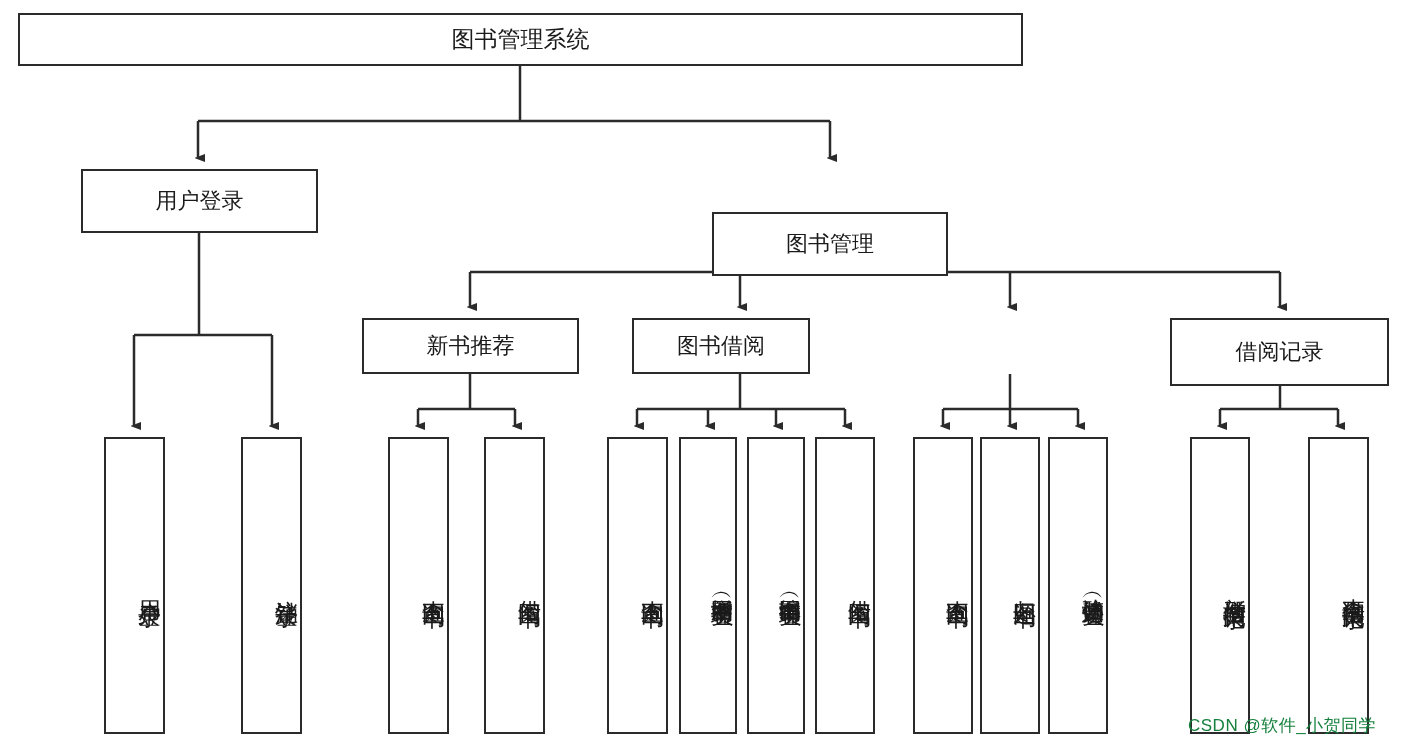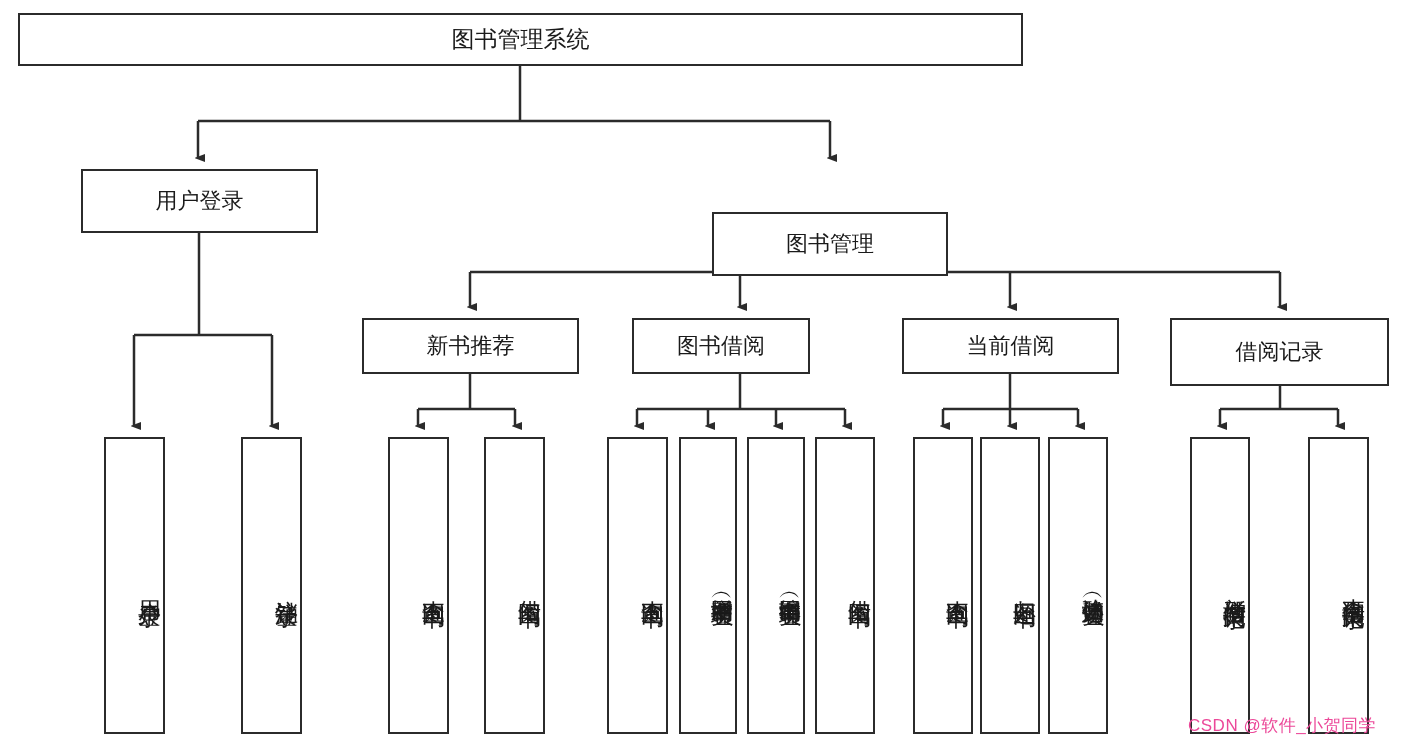--- a/index.html
+++ b/index.html
@@ -58,21 +58,21 @@
     letter-spacing: 1px;
   }
   #root-node {
     font-size: 23px;
   }
   .watermark {
     position: absolute;
     left: 1188px;
     top: 714px;
     font-size: 17px;
-    color: #ec4899;
+    color: #15803d;
     white-space: nowrap;
     letter-spacing: 0.5px;
     font-family: "Liberation Sans", "DejaVu Sans", sans-serif;
   }
 </style>
 </head>
 <body>
 
 <div id="diagram-root">
 
@@ -126,21 +126,20 @@
     </g>
   </svg>
 
   <div class="node horizontal" id="root-node" style="left:18px; top:13px; width:1005px; height:53px;">图书管理系统</div>
 
   <div class="node horizontal" style="left:81px; top:169px; width:237px; height:64px;">用户登录</div>
   <div class="node horizontal" style="left:712px; top:169px; width:236px; height:64px;margin-top:43px;">图书管理</div>
 
   <div class="node horizontal" style="left:362px; top:318px; width:217px; height:56px;text-align:center;">新书推荐</div>
   <div class="node horizontal" style="left:632px; top:318px; width:178px; height:56px;">图书借阅</div>
-  <div class="node horizontal" style="left:902px; top:318px; width:217px; height:56px;">当前借阅</div>
   <div class="node horizontal" style="left:1170px; top:318px; width:219px; height:68px;">借阅记录</div>
 
   <div class="node vertical" style="left:104px; top:437px; width:61px; height:297px;">用户登录</div>
   <div class="node vertical" style="left:241px; top:437px; width:61px; height:297px;">注销登录</div>
   <div class="node vertical" style="left:388px; top:437px; width:61px; height:297px;">查询图书</div>
   <div class="node vertical" style="left:484px; top:437px; width:61px; height:297px;">借阅图书</div>
   <div class="node vertical" style="left:607px; top:437px; width:61px; height:297px;">查询图书</div>
   <div class="node vertical tall-text" style="left:679px; top:437px; width:58px; height:297px;">新增图书（管理员）</div>
   <div class="node vertical tall-text" style="left:747px; top:437px; width:58px; height:297px;">编辑图书（管理员）</div>
   <div class="node vertical" style="left:815px; top:437px; width:60px; height:297px;">借阅图书</div>

